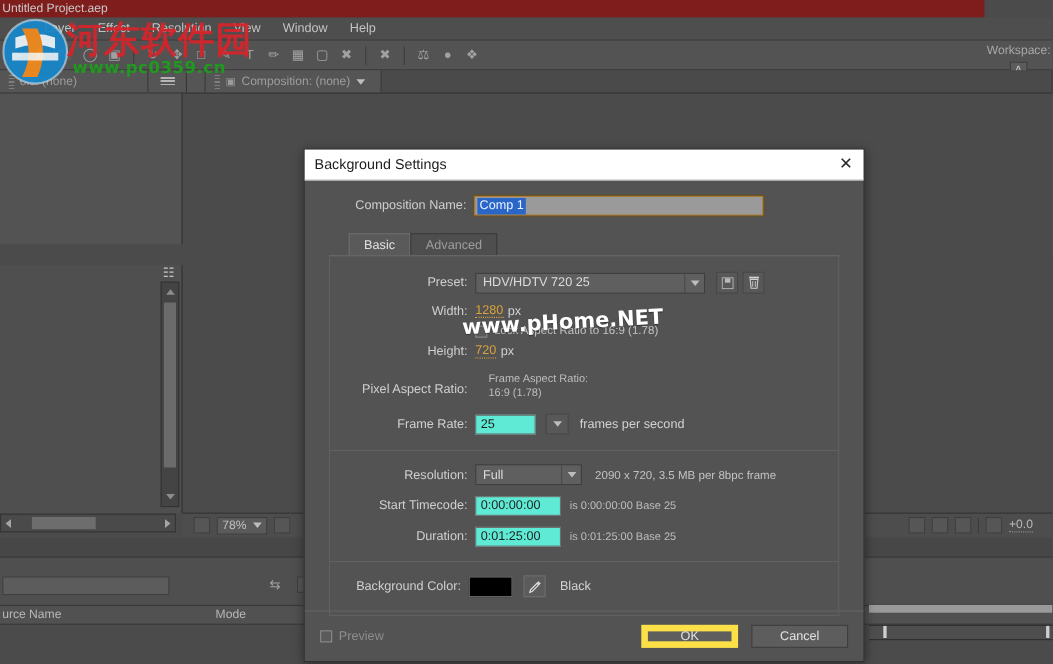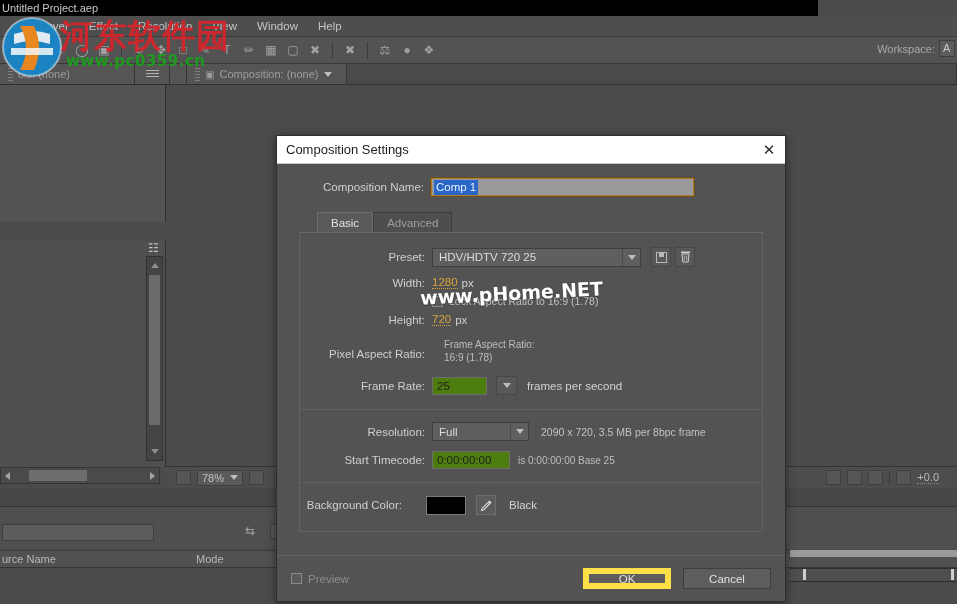--- a/index.html
+++ b/index.html
@@ -11,22 +11,22 @@
   }
   #app {
     position: relative;
     width: 957px; height: 604px;
     background: #4b4b4b;
     overflow: hidden;
   }
 
   
   .titlebar {
-    position: absolute; left: 0; top: 0; width: 818px; height: 16px;
-    background: #000000; color: #c9c9c9; font-size: 11px;
+    position: absolute; left: 0; top: 0; width: 895px; height: 16px;
+    background: #7f1d1d; color: #c9c9c9; font-size: 11px;
     padding-left: 2px; line-height: 16px; white-space: nowrap;
   }
   .menubar {
     position: absolute; left: 0; top: 16px; width: 957px; height: 21px;
     background: #4e4e4e; border-bottom: 1px solid #3b3b3b;
     display: flex; align-items: center; padding-left: 30px;
   }
   .menubar .mi {
     font-size: 11.5px; color: #c3c3c3; padding: 0 10px; line-height: 21px;
   }
@@ -36,21 +36,21 @@
     display: flex; align-items: center; padding-left: 6px; gap: 2px;
   }
   .tool-ic {
     width: 20px; height: 20px; opacity: .62;
     display: flex; align-items: center; justify-content: center;
     color: #d2d2d2; font-size: 12px;
   }
   .tool-sep { width: 1px; height: 17px; background: #3d3d3d; margin: 0 5px; }
   .workspace-box {
     position: absolute; right: 2px; top: 40px;
-    display: flex; align-items: center; gap: 4px;
+    display: flex; align-items: center; gap: 4px; flex-direction: column;
   }
   .workspace-lbl { font-size: 11px; color: #a8a8a8; }
   .workspace-dd {
     background: #5c5c5c; border: 1px solid #3e3e3e; height: 17px;
     min-width: 16px; font-size: 11px; color: #c8c8c8;
     padding: 0 3px; line-height: 15px;
   }
 
   
   .panelrow {
@@ -207,21 +207,21 @@
   }
   .select .arrowbox {
     width: 18px; height: 17px; display:flex; align-items:center; justify-content:center;
     border-left: 1px solid #4a4a4a;
   }
   .iconbtn {
     width: 20px; height: 20px; border: 1px solid #474747; background: #585858;
     display:flex; align-items:center; justify-content:center; color:#cfcfcf;
   }
   .numfield {
-    height: 18px; background: #4d7c0f; border: 1px solid #6f6f6f;
+    height: 18px; background: #5eead4; border: 1px solid #6f6f6f;
     font-size: 11.5px; color: #1f1f1f; display:flex; align-items:center;
     padding: 0 4px;
   }
   .dotted { color: #d9a23c; border-bottom: 1px dotted #d9a23c; font-size: 11.5px; }
   .unit { font-size: 11.5px; color: #d2d2d2; margin-left: 4px; }
   .note { font-size: 10.5px; color: #c2c2c2; }
   .note-sm { font-size: 10px; color: #bdbdbd; }
 
   .checkbox {
     width: 11px; height: 11px; background: #5a5a5a; border: 1px solid #8a8a8a;
@@ -375,21 +375,21 @@
   </div>
   <div class="tl-body"></div>
   <div class="tl-ruler"></div>
   <div class="tl-track"></div>
   <div class="tl-mark" style="left:803px"></div>
   <div class="tl-mark" style="left:951px"></div>
 
   <div class="dialog">
 
     <div class="dlg-title">
-      <span class="dlg-title-txt">Composition Settings</span>
+      <span class="dlg-title-txt">Background Settings</span>
       <span class="dlg-close">✕</span>
     </div>
 
     <div class="dlg-body">
 
       <div class="row">
         <span class="lbl w-main">Composition Name:</span>
         <span class="nameinput">
           <span class="sel">Comp 1</span>
         </span>
@@ -472,25 +472,30 @@
           </span>
           <span class="note" style="margin-left:12px">2090 x 720, 3.5 MB per 8bpc frame</span>
         </div>
 
         <div class="row" style="margin-bottom:10px">
           <span class="lbl w-main">Start Timecode:</span>
           <span class="numfield" style="width:78px">0:00:00:00</span>
           <span class="note-sm" style="margin-left:8px">is 0:00:00:00  Base 25</span>
         </div>
 
+        <div class="row">
+          <span class="lbl w-main">Duration:</span>
+          <span class="numfield" style="width:78px">0:01:25:00</span>
+          <span class="note-sm" style="margin-left:8px">is 0:01:25:00  Base 25</span>
+        </div>
 
         <div class="sepline" style="margin:13px 0 12px 0"></div>
 
         <div class="row" style="margin-bottom:2px">
-          <span class="lbl" style="width:126px;padding-right:24px">Background Color:</span>
+          <span class="lbl" style="width:126px;padding-right:7px">Background Color:</span>
           <span class="swatch"></span>
           <span class="eyedrop" style="margin-left:10px">
             <svg width="13" height="13" viewBox="0 0 13 13">
               <path d="M9.5 1.4 l2.1 2.1 -1.2 1.2 -2.1 -2.1 z" fill="#e0e0e0"></path>
               <path d="M8.3 3.2 l1.5 1.5 -6 6 -2.2 0.7 0.7 -2.2 z" fill="none" stroke="#e0e0e0" stroke-width="1.1"></path>
             </svg>
           </span>
           <span class="unit" style="margin-left:13px">Black</span>
         </div>
 

